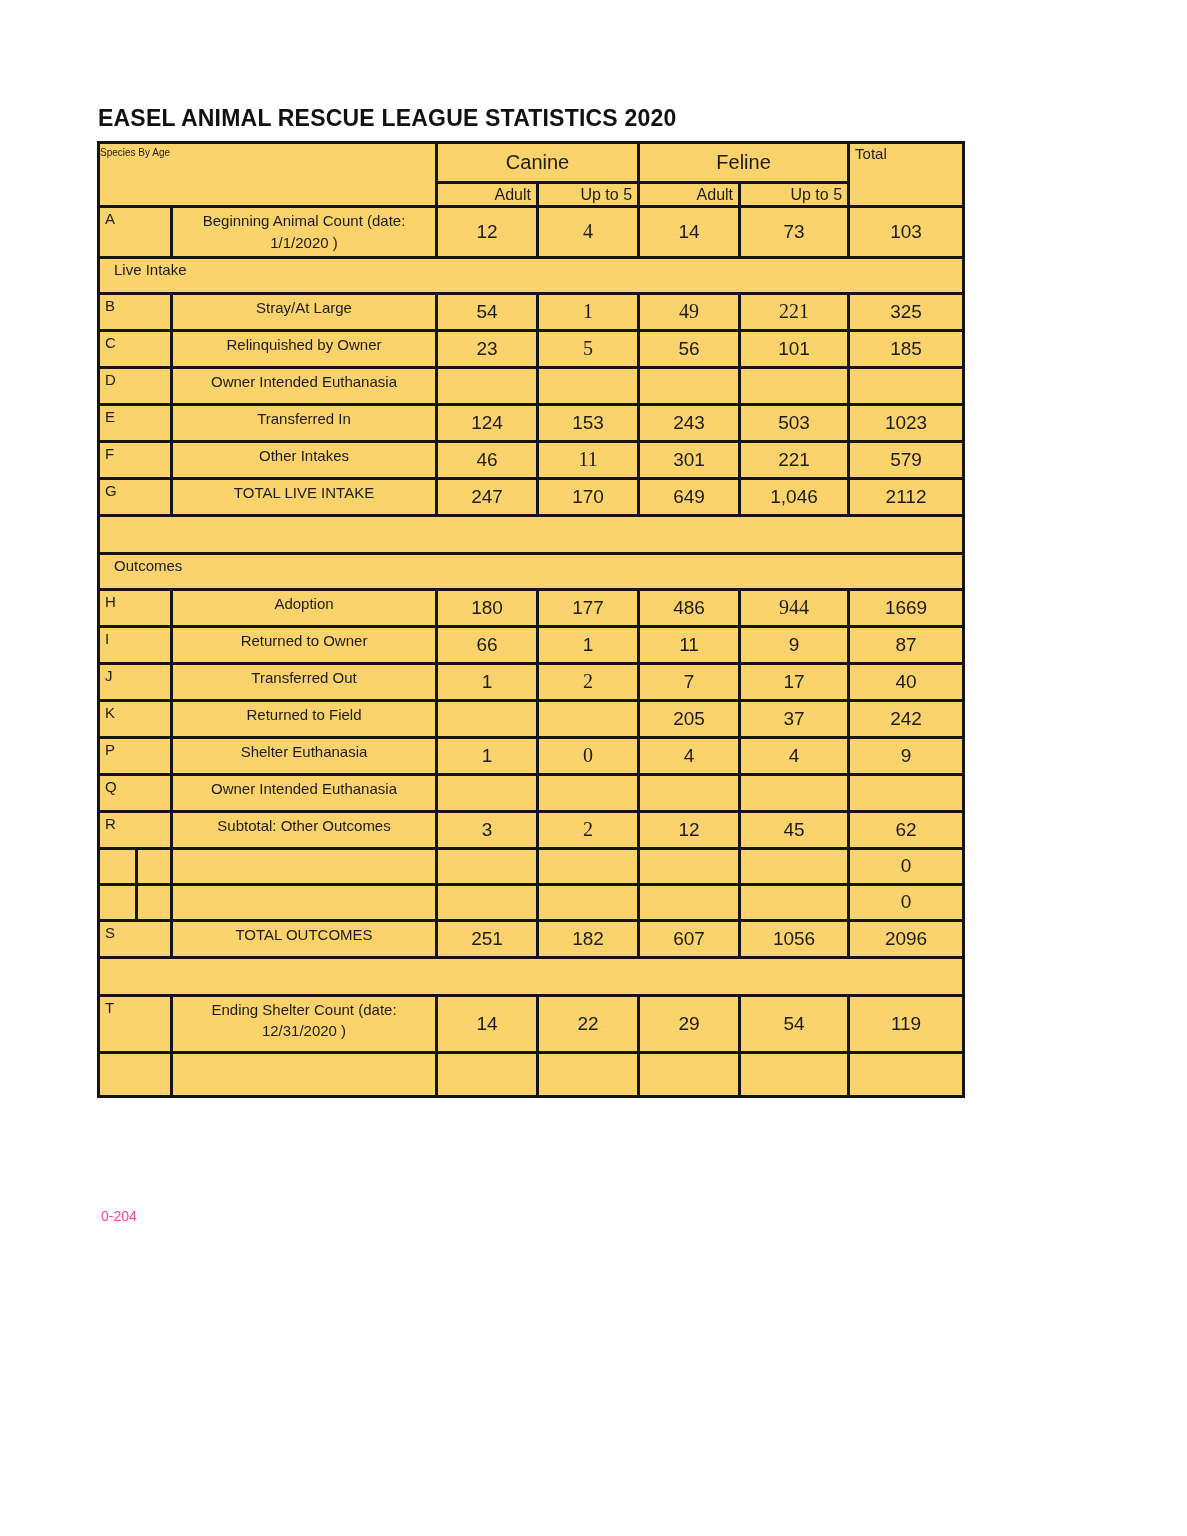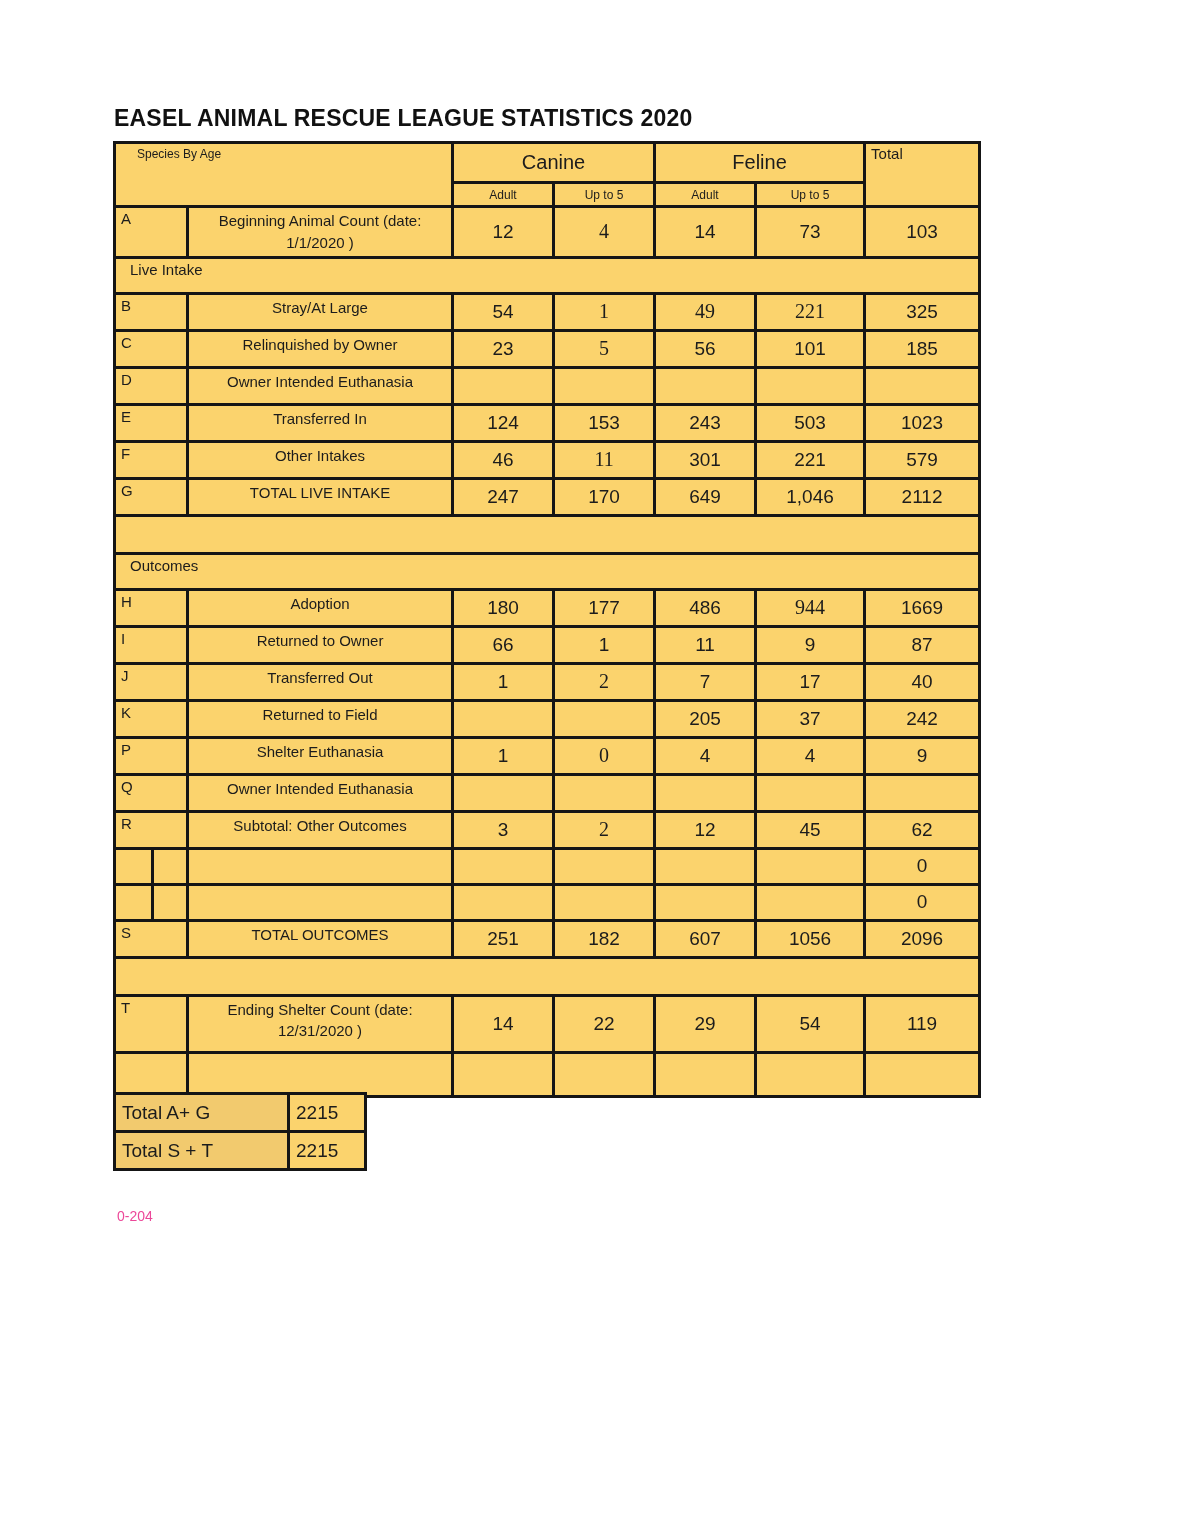--- a/index.html
+++ b/index.html
@@ -1,27 +1,27 @@
 <!DOCTYPE html>
 <html style="--gold: #FBD36D; --gold-dim: #F2CA6E; --line: #151515; --ink: #1c1c1c;"><head>
 <meta charset="utf-8">
 <style>
   html,body{margin:0;padding:0;}
   body{background:#ffffff;font-family:"Liberation Sans",sans-serif;color:var(--ink);}
-  .page{position:relative;width:969px;height:1536px;background:#ffffff;overflow:hidden;margin-left:16px;}
+  .page{position:relative;width:969px;height:1536px;background:#ffffff;overflow:hidden;}
   .title{position:absolute;left:98px;top:105px;margin:0;font-size:23px;font-weight:600;letter-spacing:.2px;color:#111;}
   table.stats{position:absolute;left:97px;top:141px;width:868px;border-collapse:collapse;table-layout:fixed;}
   table.stats th,table.stats td{border:3px solid var(--line);background:var(--gold);color:var(--ink);overflow:hidden;}
   th{font-weight:400;}
-  th.species{font-size:12px;text-align:left;vertical-align:top;padding:3px 21px;}
+  th.species{font-size:10px;text-align:left;vertical-align:top;padding:3px 0;}
   th.group{font-size:20px;text-align:center;vertical-align:top;padding-top:7px;}
   th.totalh{font-size:15px;text-align:left;vertical-align:top;padding:1px 5px;}
   tr.h1{height:40px;}
   tr.h2{height:24px;}
-  tr.h2 th{font-size:12px;text-align:center;vertical-align:middle;padding:1px 5px;}
+  tr.h2 th{font-size:16px;text-align:right;vertical-align:middle;padding:1px 5px;}
   tr.r-data{height:37px;}
   tr.r-section{height:36px;}
   tr.r-spacer{height:38px;}
   tr.r-split{height:36px;}
   tr.r-tail{height:44px;}
   tr.rh44{height:44px;}
   tr.rh57{height:57px;}
   td.letter{font-size:15px;text-align:left;vertical-align:top;padding:2px 5px;}
   td.label{font-size:15px;text-align:center;vertical-align:top;padding:2px 5px;white-space:pre-line;line-height:1.45;}
   td.section-label{font-size:15px;text-align:left;vertical-align:top;padding:2px 14px;}
@@ -249,28 +249,16 @@
           <td class="label"></td>
           <td class="val"></td>
           <td class="val"></td>
           <td class="val"></td>
           <td class="val"></td>
           <td class="val"></td>
         </tr>
       </tbody>
   </table>
 
-  <table class="totals">
-    <tbody>
-      <tr>
-        <td class="tlabel">Total A+ G</td>
-        <td class="tvalue">2215</td>
-      </tr>
-      <tr>
-        <td class="tlabel">Total S + T</td>
-        <td class="tvalue">2215</td>
-      </tr>
-    </tbody>
-  </table>
 
   <div class="form-number">0-204</div>
 
 </div>
 
 </body></html>

